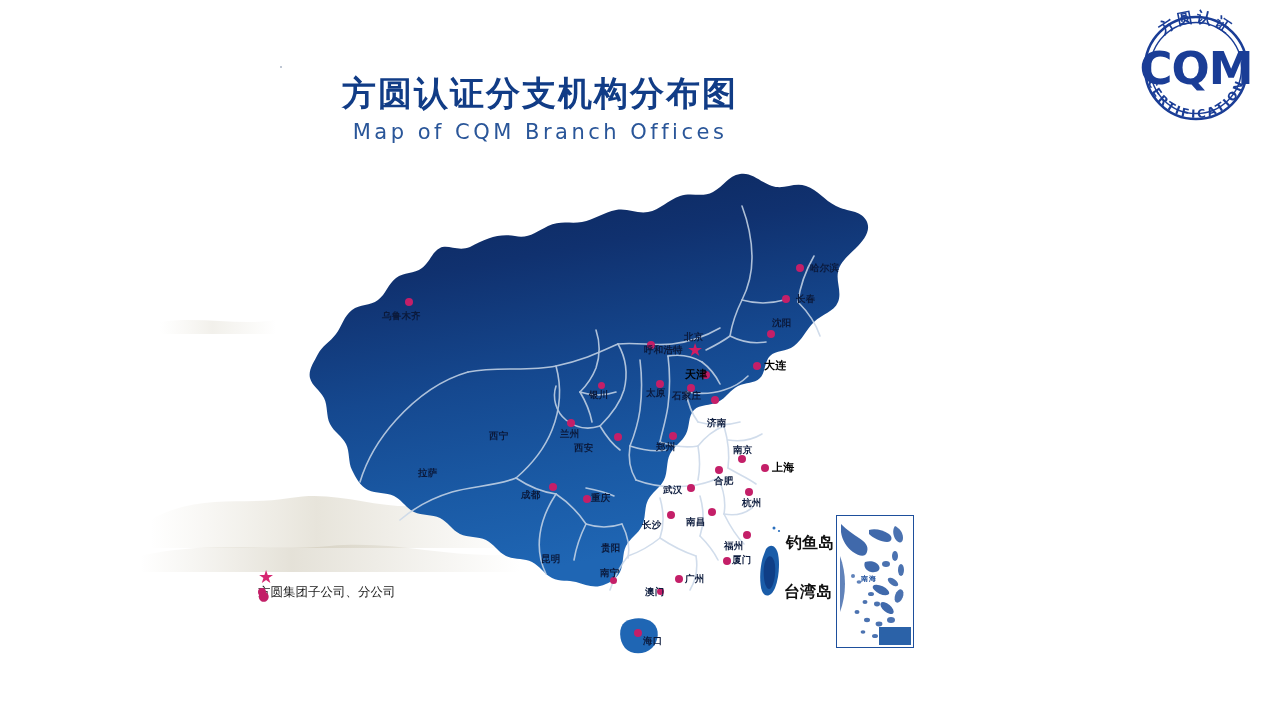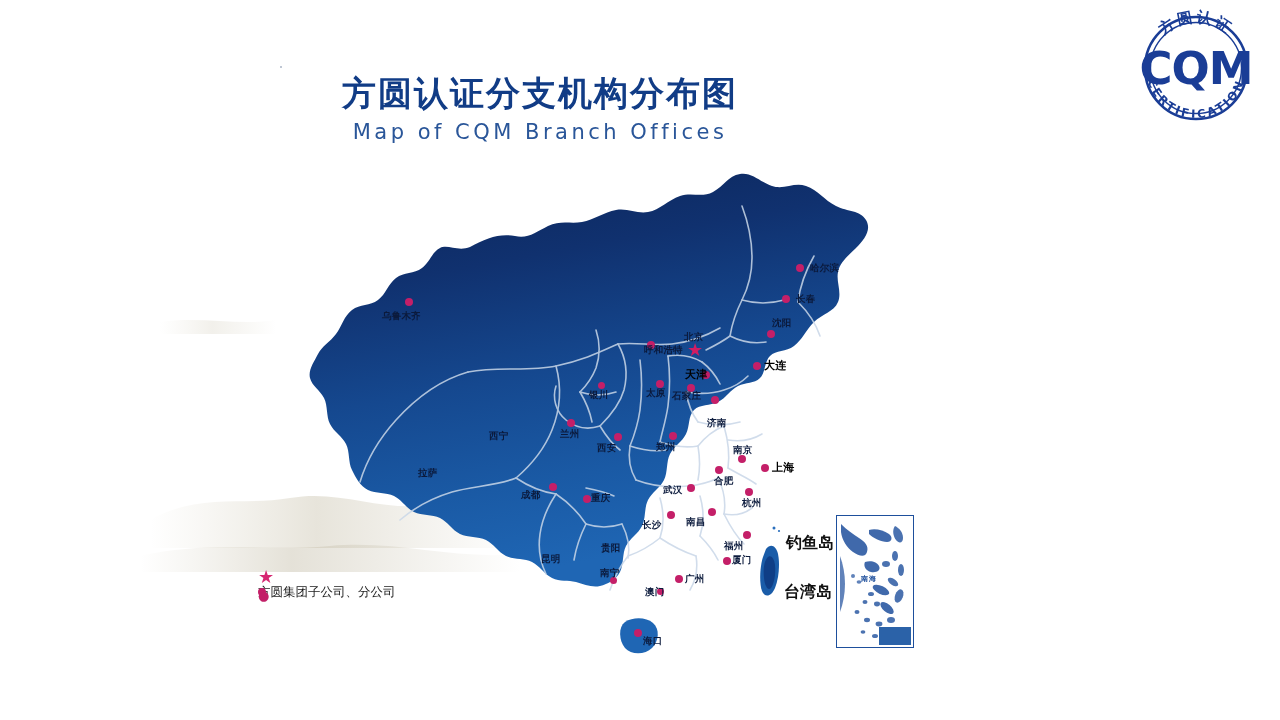--- a/index.html
+++ b/index.html
@@ -328,21 +328,21 @@
 
       <div class="city dark" style="left:418px;top:468px;">拉萨</div>
 
       <div class="dot" style="left:549px;top:483px;"></div>
       <div class="city dark" style="left:521px;top:490px;">成都</div>
 
       <div class="dot" style="left:583px;top:495px;"></div>
       <div class="city dark" style="left:591px;top:493px;">重庆</div>
 
       <div class="dot" style="left:614px;top:433px;"></div>
-      <div class="city dark" style="left:597px;top:443px;">西安</div>
+      <div class="city dark" style="left:574px;top:443px;">西安</div>
 
       <div class="dot" style="left:669px;top:432px;"></div>
       <div class="city dark" style="left:656px;top:442px;">郑州</div>
 
       <div class="dot" style="left:687px;top:484px;"></div>
       <div class="city dark" style="left:663px;top:485px;">武汉</div>
 
       <div class="dot" style="left:715px;top:466px;"></div>
       <div class="city dark" style="left:714px;top:476px;">合肥</div>
 

